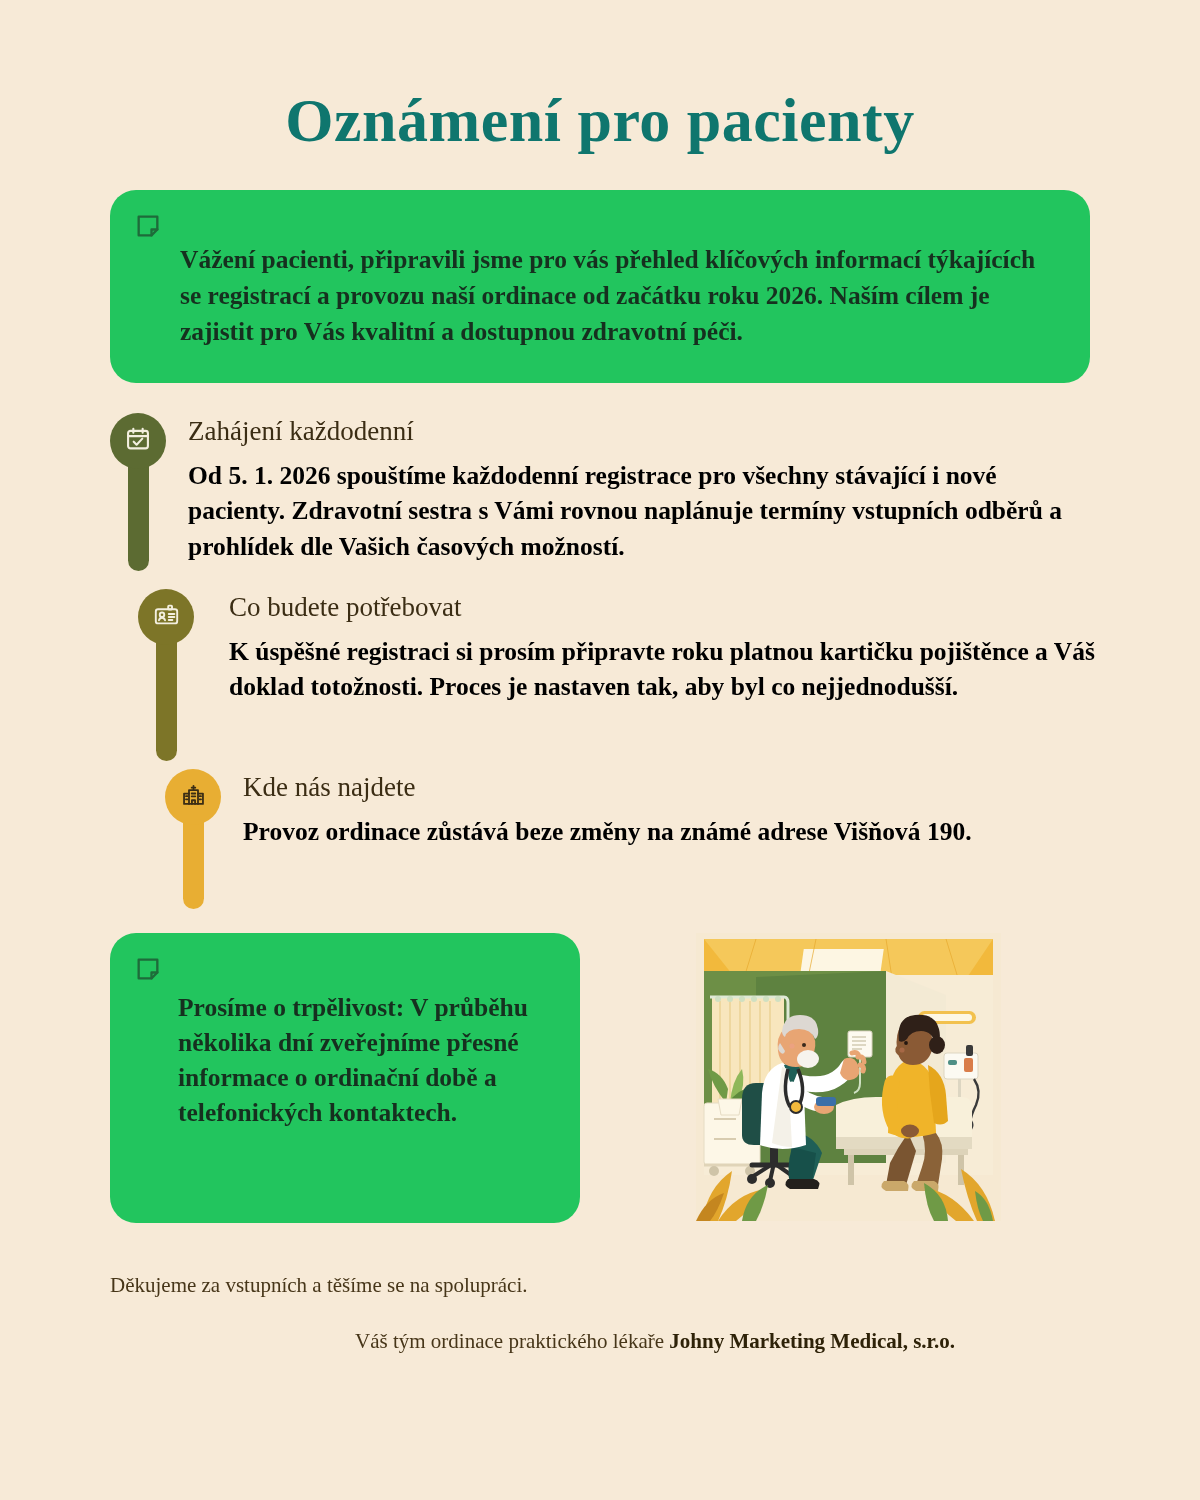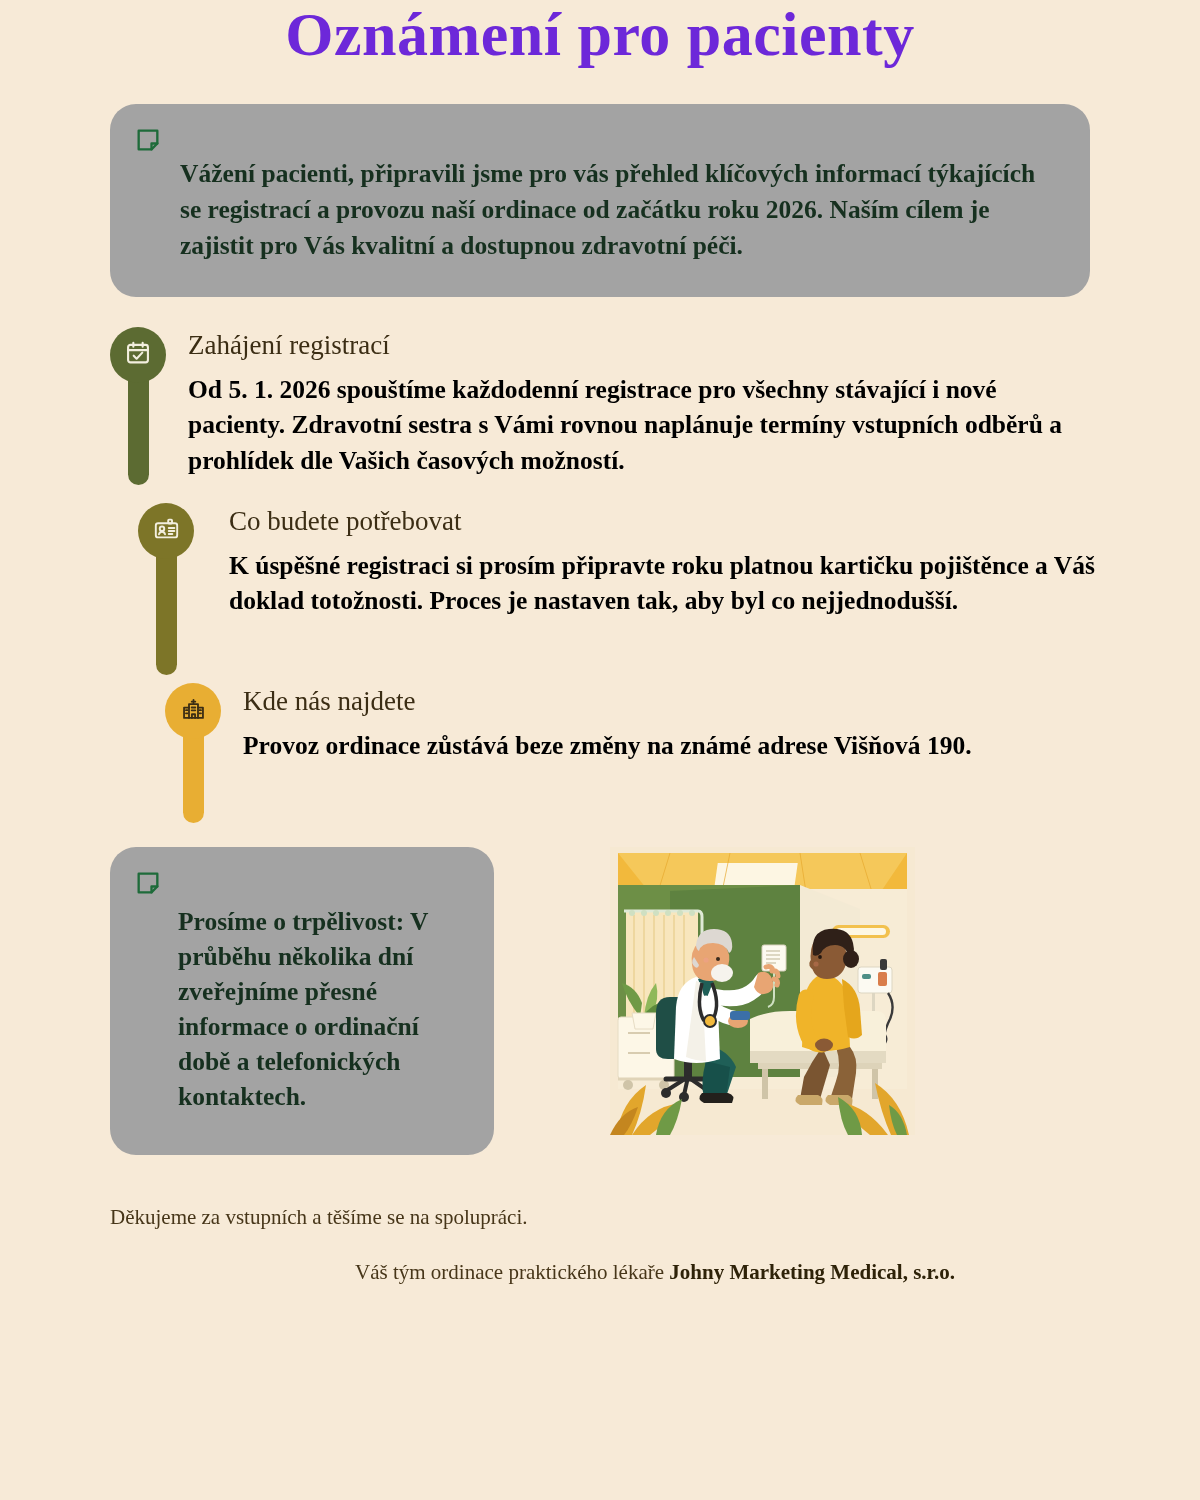--- a/index.html
+++ b/index.html
@@ -16,27 +16,28 @@
     position: relative;
     overflow: hidden;
   }
 
   
   .page-title {
     text-align: center;
     font-size: 62px;
     font-weight: 700;
     letter-spacing: 0.5px;
-    color: #6d28d9;
+    color: #0f766e;
+    margin-top: 86px;
     line-height: 1.1;
   }
 
   
   .callout {
-    background: #a3a3a3;
+    background: #22c55e;
     border-radius: 26px;
     position: relative;
   }
 
   .callout-intro {
     margin: 36px 110px 0 110px;
     padding: 52px 46px 34px 70px;
     min-height: 178px;
   }
 
@@ -123,21 +124,21 @@
   
   .bottom-row {
     display: flex;
     align-items: flex-start;
     margin-top: 24px;
     padding: 0 110px 0 110px;
     gap: 0;
   }
 
   .callout-note {
-    width: 384px;
+    width: 470px;
     padding: 58px 40px 40px 68px;
     min-height: 290px;
   }
 
   .callout-note .callout-text {
     font-size: 25.5px;
     line-height: 1.37;
     font-weight: 700;
     color: #16301f;
   }
@@ -199,21 +200,21 @@
             <rect x="3.5" y="5" width="17" height="15" rx="2"></rect>
             <path d="M3.5 9.5 h17"></path>
             <path d="M8 3.2 v3.4 M16 3.2 v3.4"></path>
             <path d="M8.3 14.3 l2.5 2.6 l4.9 -5.2"></path>
           </svg>
         </span>
       </div>
       <div class="pin-stem" style="background:#5c6b32;"></div>
     </div>
     <div class="tl-body">
-      <div class="tl-heading">Zahájení registrací</div>
+      <div class="tl-heading">Zahájení každodenní</div>
       <p class="tl-text">Od 5. 1. 2026 spouštíme každodenní registrace pro všechny stávající i nové pacienty. Zdravotní sestra s Vámi rovnou naplánuje termíny vstupních odběrů a prohlídek dle Vašich časových možností.</p>
     </div>
   </div>
 
   <div class="tl-item tl-item--2">
     <div class="pin">
       <div class="pin-head" style="background:#7d7528;">
         <span>
           <svg viewBox="0 0 24 24" width="27" height="27" fill="none" stroke="#f3efdf" stroke-width="1.7" stroke-linecap="round" stroke-linejoin="round">
             <rect x="2.5" y="6.5" width="19" height="12.5" rx="2"></rect>

